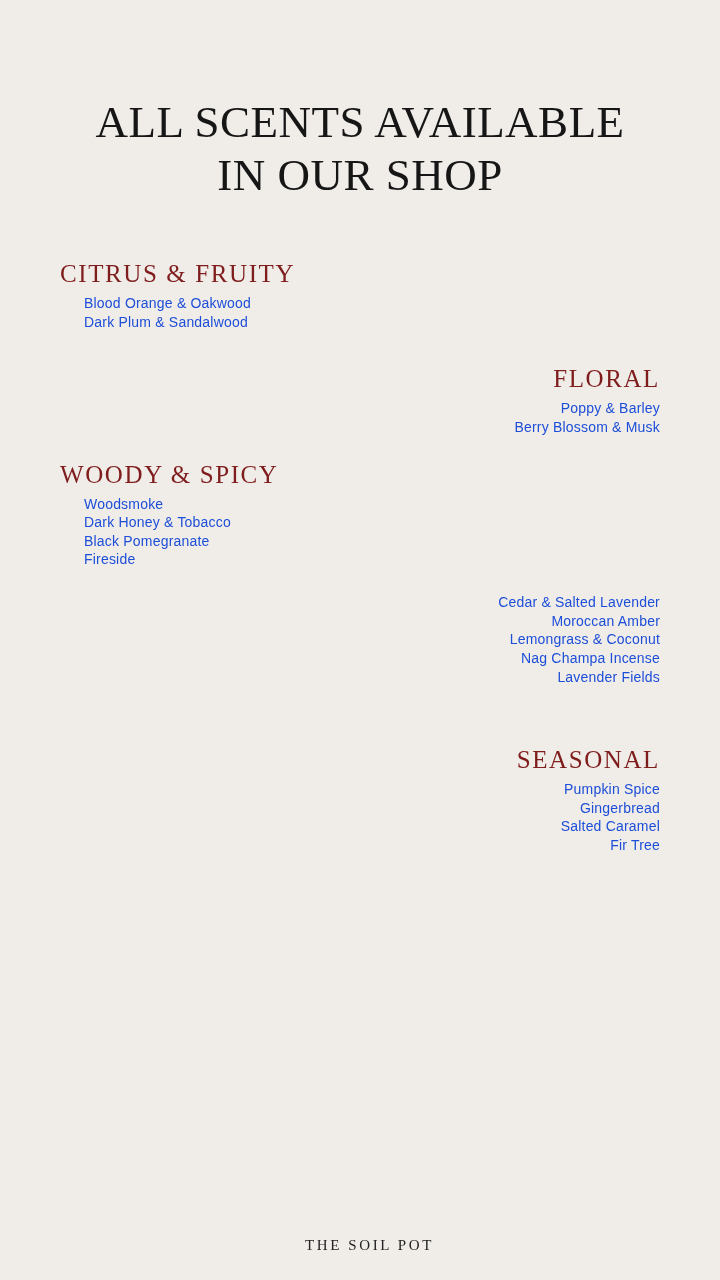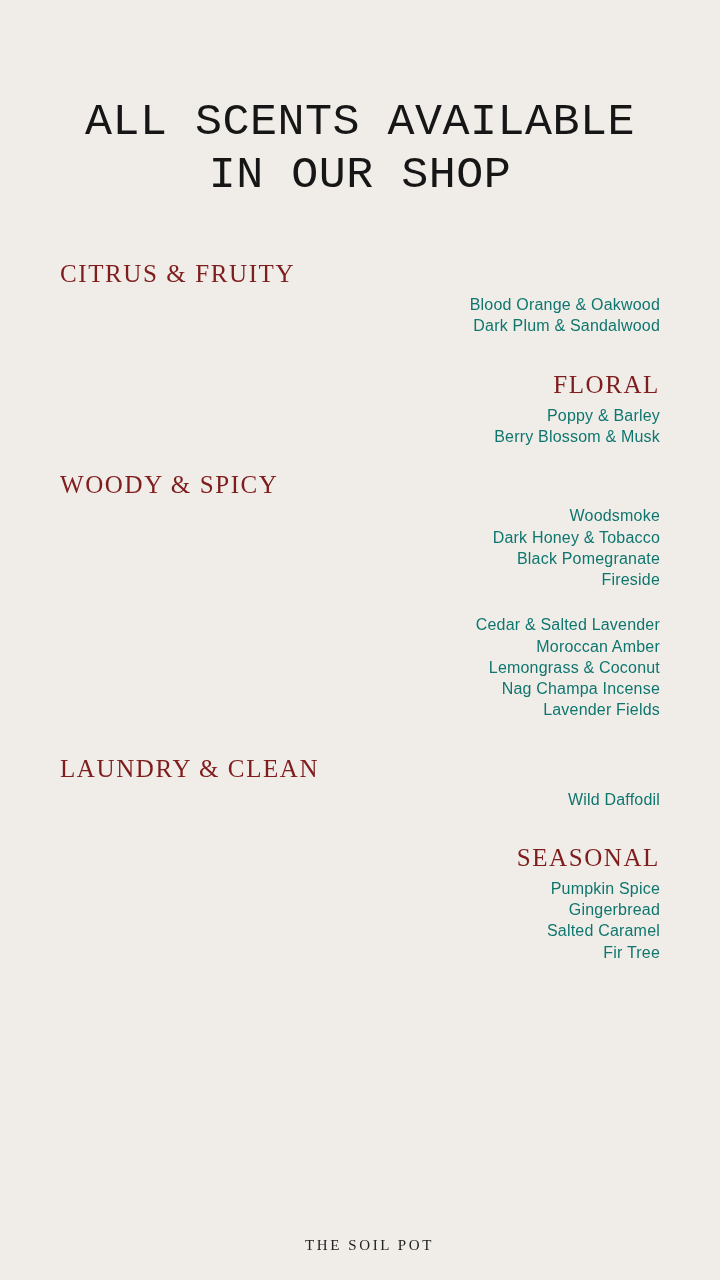--- a/index.html
+++ b/index.html
@@ -22,21 +22,21 @@
     position: relative;
     padding: 0 60px;
     background: #f0ede9;
     display: flex;
     flex-direction: column;
   }
 
   .title {
     margin-top: 96px;
     text-align: center;
-    font-family: Liberation Mono, monospace;
+    font-family: Liberation Serif, serif;
     font-size: 45px;
     line-height: 1.18;
     letter-spacing: 0.5px;
     color: #161616;
     font-weight: 400;
   }
 
   .title-line { display: block; }
 
   .sections {
@@ -58,26 +58,25 @@
     font-weight: 400;
     margin-bottom: 6px;
   }
 
   .items {
     list-style: none;
   }
 
   .item {
     font-family: "Liberation Sans", sans-serif;
-    font-size: 16px;
+    font-size: 14px;
     line-height: 1.33;
-    color: #0f766e;
+    color: #1d4ed8;
     letter-spacing: 0.2px;
     font-weight: 300;
-    text-align: right;
   }
 
   .section.align-left .items { padding-left: 24px; }
   .section.align-right .items { padding-right: 0px; }
 
   .spacer-sm { height: 16px; }
   .spacer-md { height: 26px; }
 
   .footer {
     position: absolute;
@@ -141,26 +140,20 @@
         <li class="item">Cedar &amp; Salted Lavender</li>
         <li class="item">Moroccan Amber</li>
         <li class="item">Lemongrass &amp; Coconut</li>
         <li class="item">Nag Champa Incense</li>
         <li class="item">Lavender Fields</li>
       </ul>
     </div>
 
     <div class="spacer-md"></div>
 
-    <div class="section align-left">
-      <div class="section-heading">LAUNDRY &amp; CLEAN</div>
-      <ul class="items">
-        <li class="item">Wild Daffodil</li>
-      </ul>
-    </div>
 
     <div class="spacer-md"></div>
 
     <div class="section align-right">
       <div class="section-heading">SEASONAL</div>
       <ul class="items">
         <li class="item">Pumpkin Spice</li>
         <li class="item">Gingerbread</li>
         <li class="item">Salted Caramel</li>
         <li class="item">Fir Tree</li>

